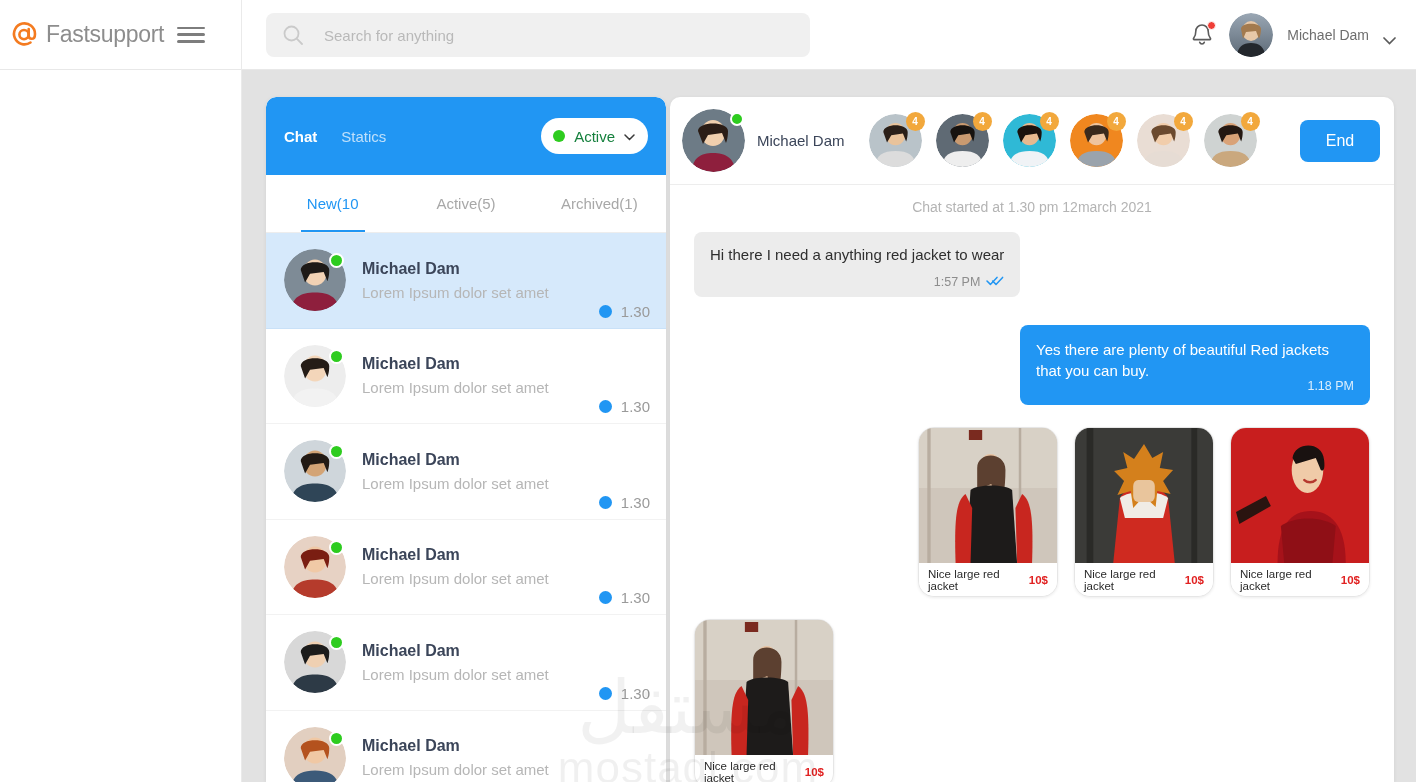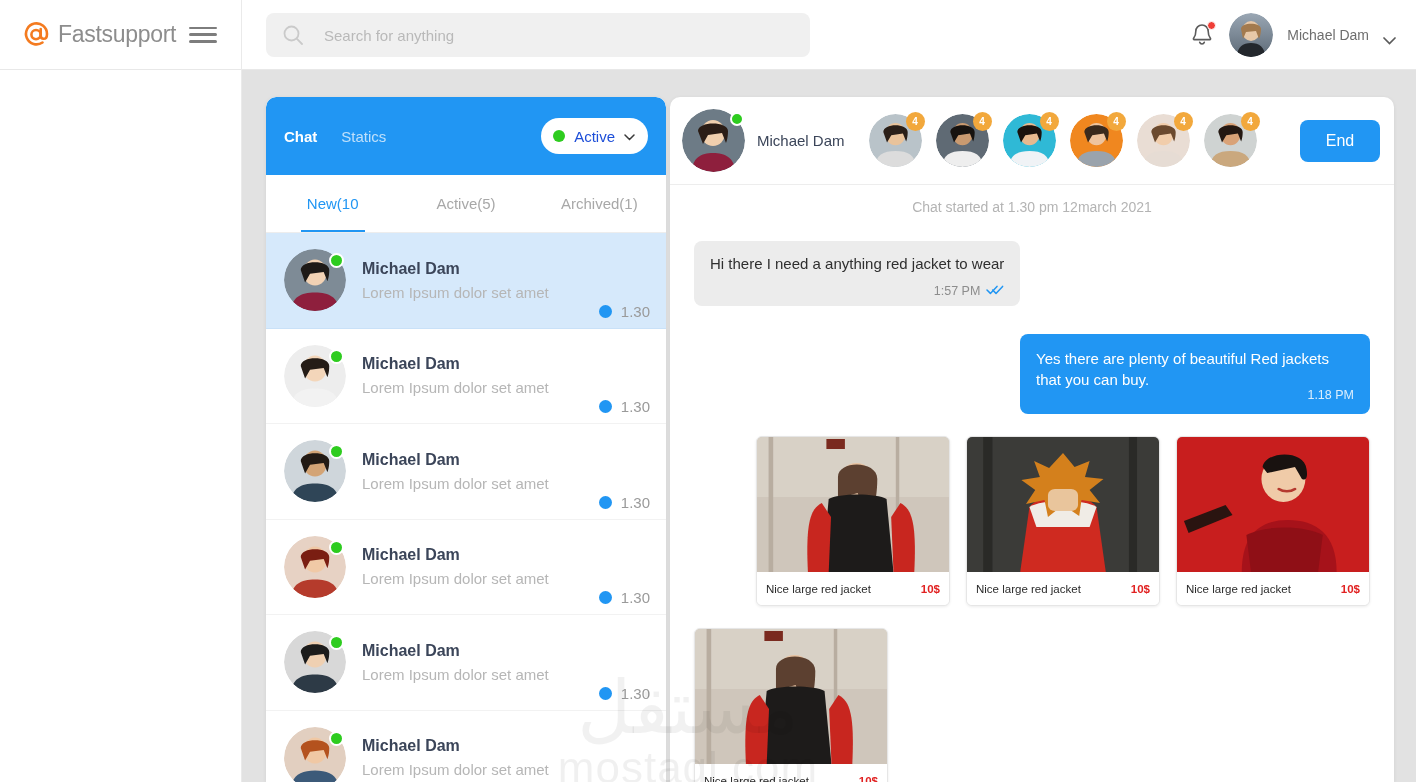--- a/index.html
+++ b/index.html
@@ -11,21 +11,21 @@
   .app { position: relative; width: 1416px; height: 782px; background:#fff; }
 
   
   .topbar {
     position: absolute; left: 0; top: 0; width: 1416px; height: 70px;
     background: #ffffff; border-bottom: 1px solid #e8e8e8;
     display: flex; align-items: center;
   }
   .brand-zone {
     width: 242px; height: 70px; display: flex; align-items: center;
-    padding-left: 20px; border-right: 1px solid #eaeaea; flex: 0 0 242px;
+    padding-left: 8px; border-right: 1px solid #eaeaea; flex: 0 0 242px;
   }
   .logo-mark {
     width: 32px; height: 32px; flex: 0 0 32px; margin-right: 6px;
     display: flex; align-items: center; justify-content: center;
   }
   .brand-name {
     font-size: 23px; color: #8d8d8d; letter-spacing: -0.3px; font-weight: 400;
     white-space: nowrap;
   }
   .hamburger {
@@ -87,21 +87,21 @@
   }
   .tab-top {
     font-size: 15px; font-weight: 700; color: #ffffff; margin-right: 24px; cursor: pointer;
   }
   .tab-top.inactive { color: #bfe0fb; font-weight: 400; }
   .status-pill {
     margin-left: auto; background: #ffffff; border-radius: 20px; height: 36px;
     display: flex; align-items: center; gap: 9px; padding: 0 13px 0 12px; cursor: pointer;
   }
   .status-dot { width: 12px; height: 12px; border-radius: 50%; background: #2ecc1f; flex: 0 0 12px; }
-  .status-text { font-size: 15px; color: #1d4ed8; font-weight: 500; }
+  .status-text { font-size: 15px; color: #15803d; font-weight: 500; }
 
   .subtabs {
     height: 58px; display: flex; align-items: stretch; border-bottom: 1px solid #ededed;
   }
   .subtab {
     flex: 1 1 0; display: flex; align-items: center; justify-content: center;
     font-size: 15px; color: #a8a8a8; cursor: pointer; position: relative;
   }
   .subtab.active { color: #2196f3; }
   .subtab.active::after {
@@ -153,42 +153,42 @@
     background: #f2a83c; color: #fff; font-size: 10px; font-weight: 700;
     display: flex; align-items: center; justify-content: center;
   }
   .end-btn {
     margin-left: auto; background: #2196f3; color: #fff; border: 0; border-radius: 8px;
     width: 80px; height: 42px; font-size: 16px; font-family: "Liberation Sans", sans-serif;
     cursor: pointer;
   }
 
   .chat-body { position: relative; height: 597px; padding: 14px 24px 0 24px; overflow: hidden; }
-  .chat-started { text-align: center; font-size: 14px; color: #b4b4b4; margin-bottom: 26px; }
+  .chat-started { text-align: center; font-size: 14px; color: #b4b4b4; margin-bottom: 17px; }
 
   .bubble-in {
     background: #ececec; border-radius: 8px; padding: 13px 16px 8px 16px;
     max-width: 345px; display: inline-block;
   }
   .bubble-in .msg { font-size: 15px; color: #2f2f2f; line-height: 1.35; }
   .bubble-in .meta {
     display: flex; align-items: center; justify-content: flex-end; gap: 6px;
     margin-top: 10px; font-size: 12.5px; color: #8d8d8d;
   }
   .row-out { display: flex; justify-content: flex-end; margin-top: 28px; }
   .bubble-out {
     background: #2196f3; border-radius: 8px; padding: 14px 16px 12px 16px; max-width: 350px;
   }
   .bubble-out .msg { font-size: 15px; color: #ffffff; line-height: 1.4; }
   .bubble-out .meta { text-align: right; font-size: 12.5px; color: #dbeefd; margin-top: -2px; }
 
   .cards-out { display: flex; justify-content: flex-end; gap: 16px; margin-top: 22px; }
   .cards-in { display: flex; justify-content: flex-start; margin-top: 22px; }
   .prod-card {
-    width: 194px; background: #fff; border: 1px solid #e6e6e6; border-radius: 6px;
+    width: 140px; background: #fff; border: 1px solid #e6e6e6; border-radius: 16px;
     overflow: hidden; box-shadow: 0 1px 3px rgba(0,0,0,.08); cursor: pointer;
   }
   .prod-img { width: 100%; height: 135px; display: block; }
   .prod-foot {
     height: 33px; display: flex; align-items: center; justify-content: space-between;
     padding: 0 9px; background: #fff;
   }
   .prod-title { font-size: 11.5px; color: #2b2b2b; }
   .prod-price { font-size: 11.5px; color: #e12222; font-weight: 700; }
 

